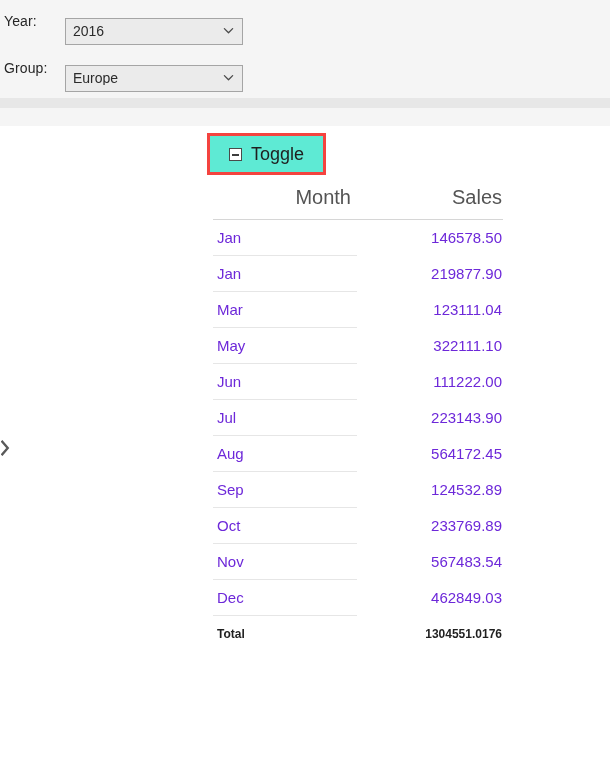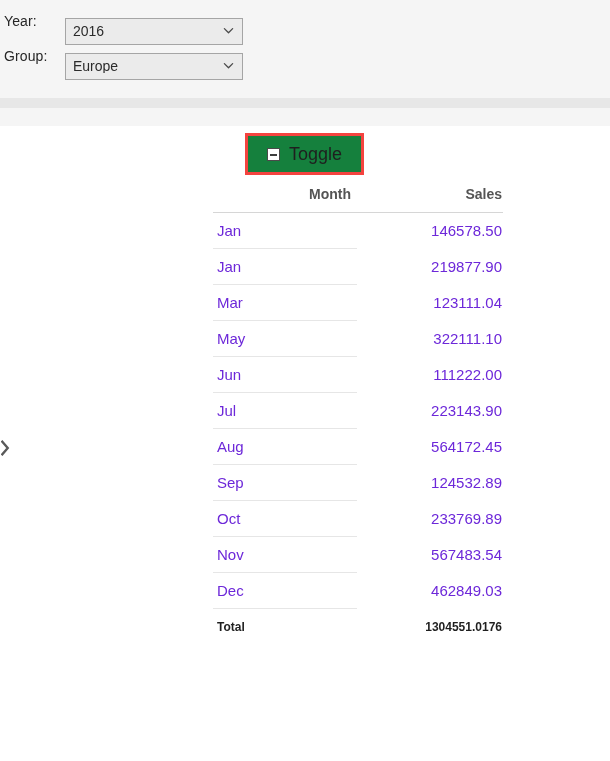--- a/index.html
+++ b/index.html
@@ -29,21 +29,21 @@
     background: #f5f5f5;
   }
   .filter-row {
     position: absolute;
     left: 4px;
     height: 28px;
     display: flex;
     align-items: center;
   }
   .filter-row.r1 { top: 7px; }
-  .filter-row.r2 { top: 42px; }
+  .filter-row.r2 { top: 54px; }
 
   .filter-label {
     width: 61px;
     font-size: 14px;
     color: #262626;
     line-height: 1;
     letter-spacing: .1px;
   }
 
   .dropdown {
@@ -98,26 +98,25 @@
   }
   .edge-expander svg { display: block; }
 
   .toggle-wrap {
     position: absolute;
     left: 207px;
     top: 133px;
     width: 119px;
     height: 42px;
     border: 3px solid #f4433f;
-    background: #15803d;
+    background: #5eead4;
     display: flex;
     align-items: center;
     justify-content: center;
     cursor: pointer;
-    margin-left: 38px;
   }
   .toggle-inner {
     display: flex;
     align-items: center;
     gap: 9px;
   }
   .toggle-icon {
     width: 13px;
     height: 13px;
     border: 1px solid #4a4a4a;
@@ -150,22 +149,22 @@
   }
   table.matrix-table {
     border-collapse: collapse;
     width: 290px;
     table-layout: fixed;
   }
   table.matrix-table col.c-month { width: 144px; }
   table.matrix-table col.c-sales { width: 146px; }
 
   thead th {
-    font-size: 14px;
-    font-weight: bold;
+    font-size: 20px;
+    font-weight: normal;
     color: #545454;
     padding: 0 4px 10px 4px;
     text-align: right;
     border-bottom: 1px solid #d6d6d6;
     white-space: nowrap;
   }
   thead th.h-month { padding-right: 6px; }
   thead th.h-sales { padding-right: 1px; }
 
   tbody td {

